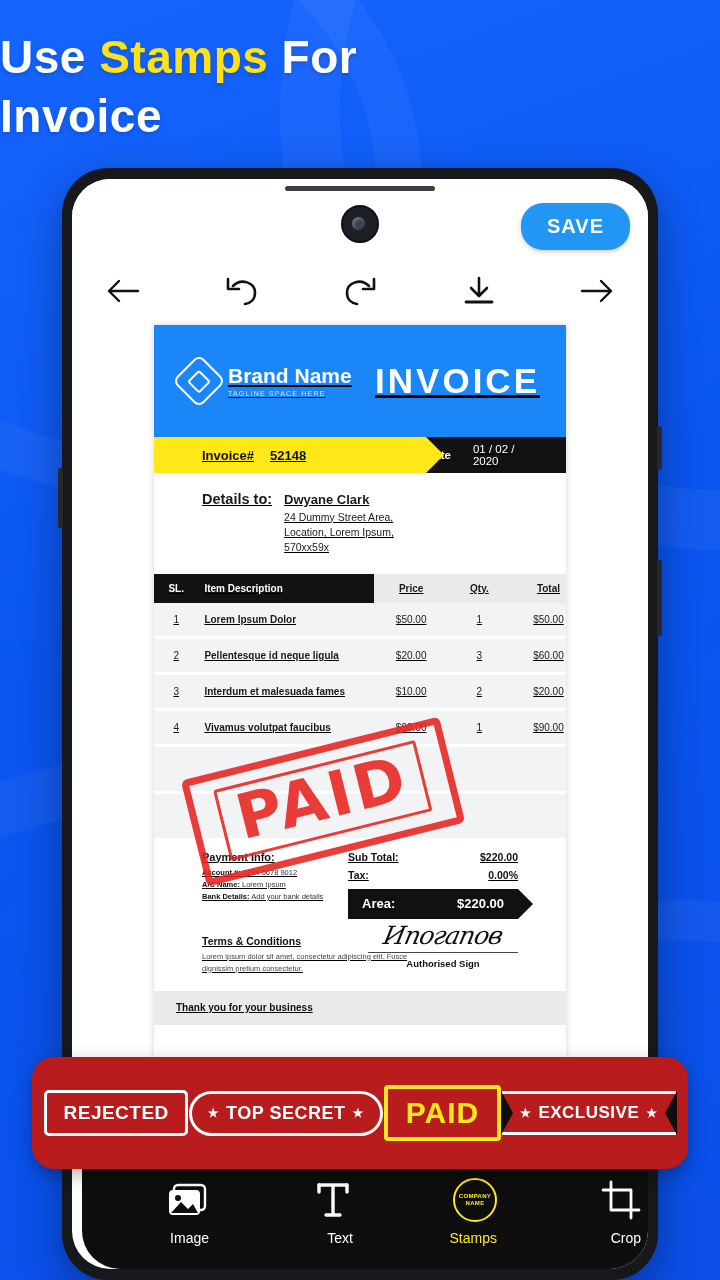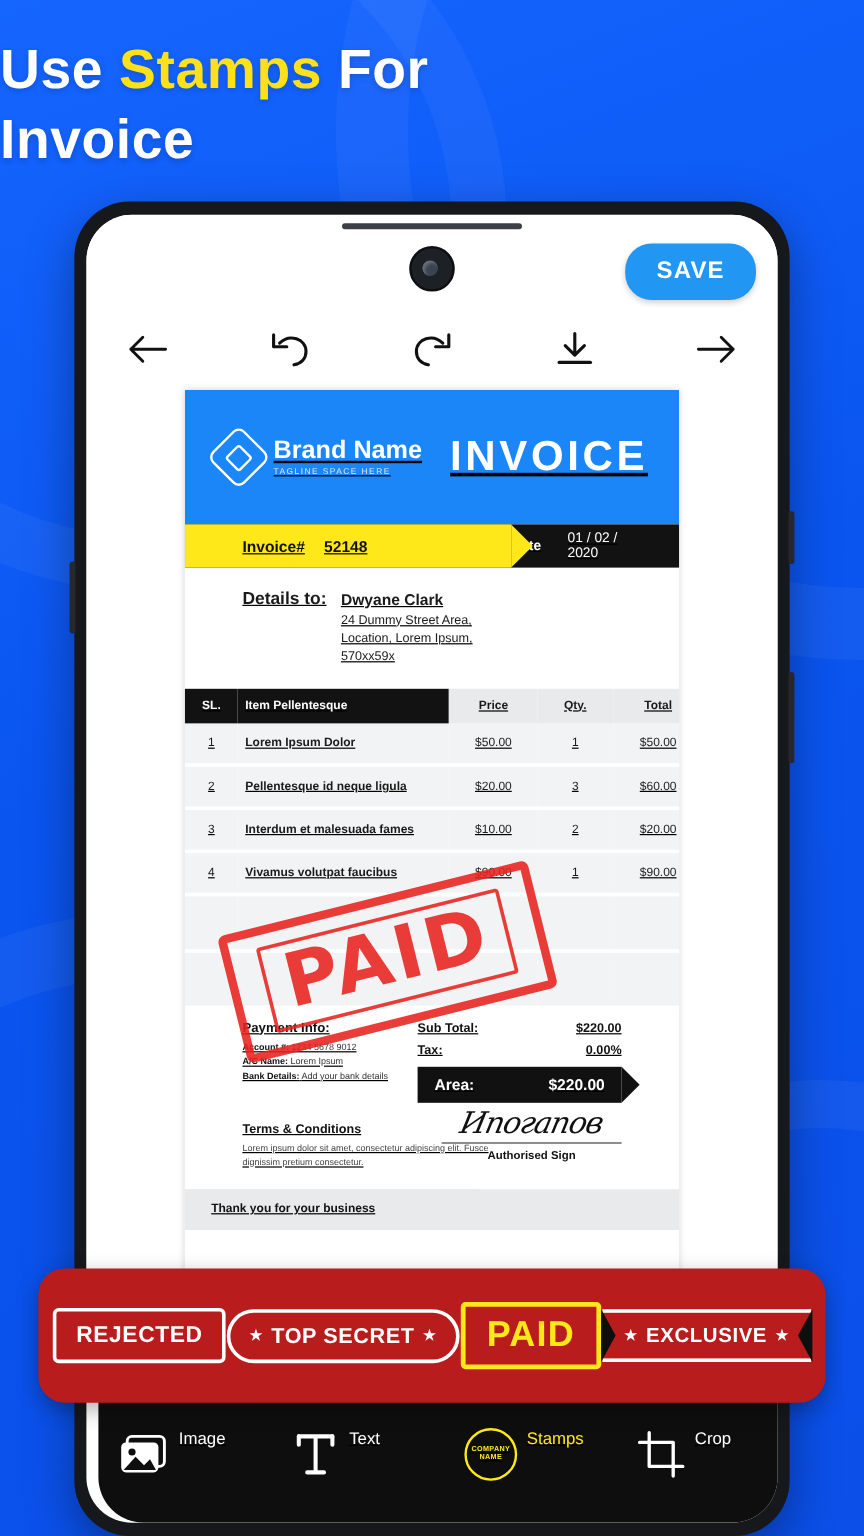--- a/index.html
+++ b/index.html
@@ -545,22 +545,22 @@
     border-bottom-left-radius: 38px;
     border-bottom-right-radius: 38px;
     display: flex;
     align-items: center;
     justify-content: space-around;
     padding-bottom: 6px;
     box-sizing: border-box;
   }
   .nav-item {
     display: flex;
-    flex-direction: row;
-    align-items: flex-start;
+    flex-direction: column;
+    align-items: flex-end;
     gap: 8px;
     cursor: pointer;
     width: 110px;
     text-decoration: underline;
   }
   .nav-item .lbl {
     color: #fff;
     font-size: 14px;
   }
   .nav-item.active .lbl { color: #ffe81a; }
@@ -674,21 +674,21 @@
             <div>24 Dummy Street Area,</div>
             <div>Location, Lorem Ipsum,</div>
             <div>570xx59x</div>
           </div>
         </div>
 
         <table class="items">
           <thead>
             <tr>
               <th class="c1">SL.</th>
-              <th class="c2">Item Pellentesque</th>
+              <th class="c2">Item Description</th>
               <th class="c3">Price</th>
               <th class="c4">Qty.</th>
               <th class="c5">Total</th>
             </tr>
           </thead>
           <tbody>
             <tr>
               <td class="c1">1</td>
               <td class="c2">Lorem Ipsum Dolor</td>
               <td class="c3">$50.00</td>

